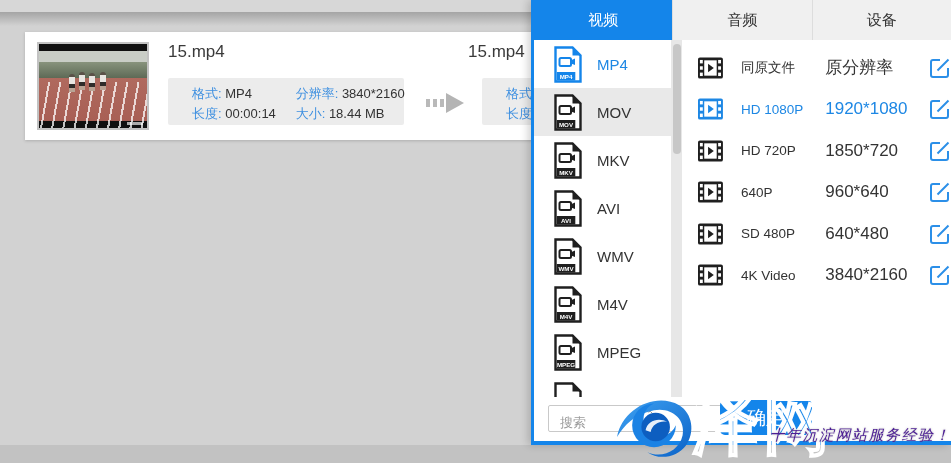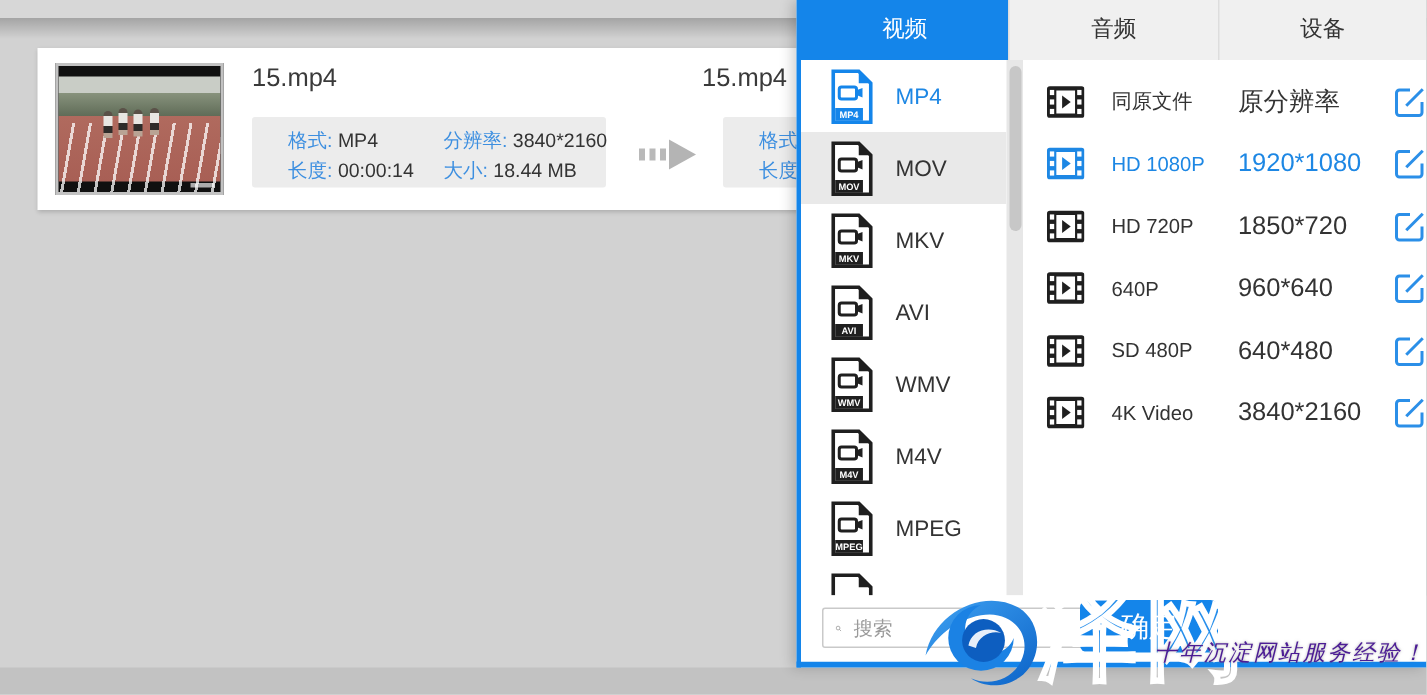--- a/index.html
+++ b/index.html
@@ -67,21 +67,21 @@
   .profile-row .film{margin-left:16px;width:26px;height:22px;}
   .profile-name{margin-left:18px;width:88px;font-size:13.5px;color:#333;}
   .profile-res{width:102px;font-size:17px;color:#333;}
   .profile-row.selected{color:#1d87e4;}
   .profile-row.selected .profile-name,.profile-row.selected .profile-res{color:#1d87e4;}
   .edit-btn{width:22px;height:22px;margin-left:6px;color:#2b8fe8;cursor:pointer;background:none;border:none;padding:0;}
   .edit-btn svg{width:22px;height:22px;display:block;}
 
   .panel-footer{position:absolute;left:0;right:0;bottom:0;height:44px;background:#ffffff;}
   .search-box{position:absolute;left:14px;top:8px;width:200px;height:27px;background:#ffffff;
-    border:1px solid #c9c9c9;border-radius:2px;box-sizing:border-box;display:flex;align-items:center;}
+    border:1px solid #c9c9c9;border-radius:2px;box-sizing:border-box;display:flex;align-items:center;flex-direction:column;}
   .search-box input{border:none;outline:none;flex:1;font-size:13px;color:#333;background:transparent;
     font-family:"Liberation Sans","DejaVu Sans",sans-serif;}
   .search-box input::placeholder{color:#9a9a9a;}
   .search-icon{margin:0 6px 0 8px;display:block;}
   .confirm-btn{position:absolute;left:186px;top:3px;width:92px;height:35px;background:#1485ea;color:#fff;
     border:none;border-radius:5px;font-size:19px;cursor:pointer;font-family:"Liberation Sans","DejaVu Sans",sans-serif;}
 
   
   .watermark{position:absolute;left:595px;top:382px;width:356px;height:81px;z-index:20;pointer-events:none;}
   .swirl{position:absolute;left:8px;top:3px;width:102px;height:84px;}

